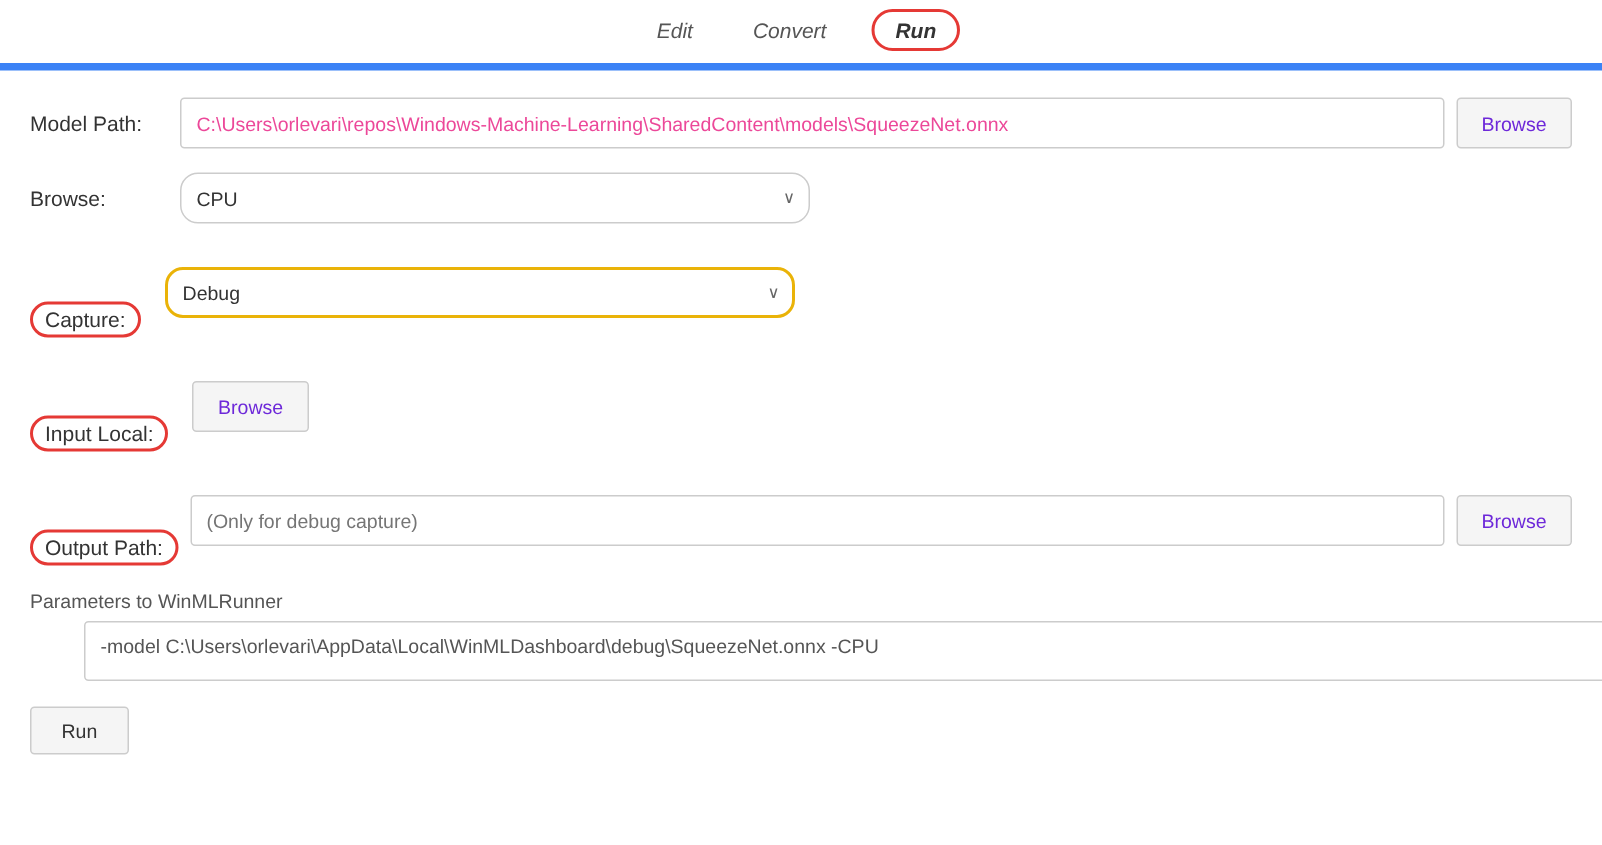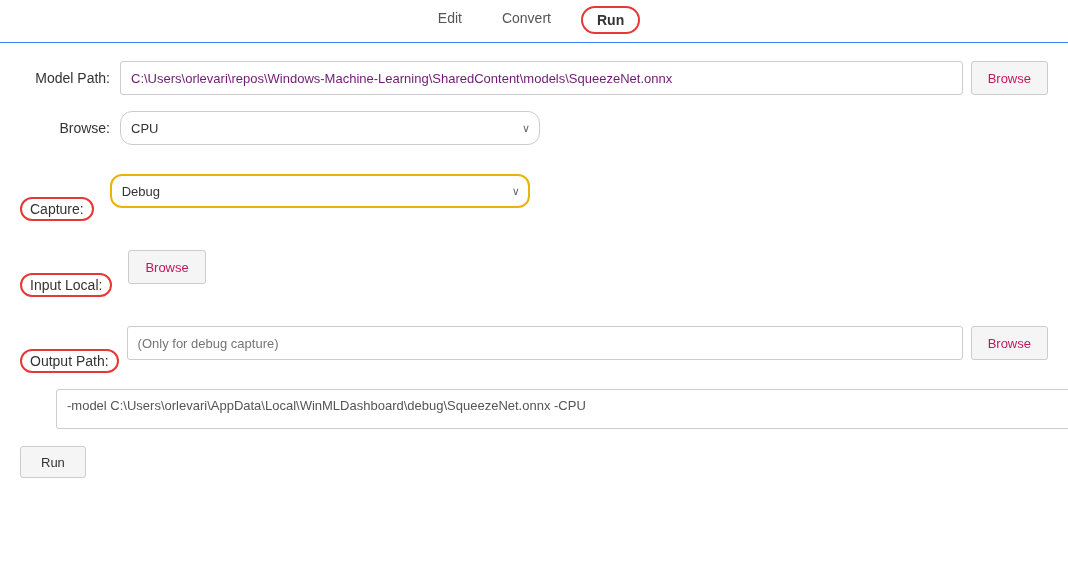--- a/index.html
+++ b/index.html
@@ -9,23 +9,25 @@
       background: #fff;
       color: #333;
       width: 1068px;
       min-height: 563px;
     }
 
     
     .top-nav {
       display: flex;
       justify-content: center;
+      align-items: center;
       padding: 6px 0 8px 0;
-      border-bottom: 1px solid #3b82f6;
+      border-bottom: 5px solid #3b82f6;
       gap: 20px;
+      font-style: italic;
     }
     .nav-item {
       font-size: 14px;
       color: #555;
       cursor: pointer;
       padding: 4px 10px;
     }
     .nav-item.active {
       border: 2px solid #e53935;
       border-radius: 20px;
@@ -43,42 +45,41 @@
     .form-row {
       display: flex;
       align-items: center;
       margin-bottom: 16px;
     }
     .form-label {
       font-size: 14px;
       color: #333;
       min-width: 100px;
       padding-right: 10px;
-      text-align: right;
       flex-shrink: 0;
     }
     .form-label.highlighted {
       border: 2px solid #e53935;
       border-radius: 14px;
       padding: 2px 8px;
       text-align: center;
       min-width: auto;
       margin-right: 8px;
       margin-top: 36px;
     }
 
     
     .text-input {
       flex: 1;
       height: 34px;
       border: 1px solid #ccc;
       border-radius: 3px;
       padding: 0 10px;
       font-size: 13px;
-      color: #701a75;
+      color: #ec4899;
       background: #fff;
       outline: none;
     }
 
     
     .select-wrapper {
       position: relative;
       width: 420px;
       flex-shrink: 0;
     }
@@ -107,21 +108,21 @@
 
     
     .browse-btn {
       margin-left: 8px;
       height: 34px;
       padding: 0 16px;
       border: 1px solid #ccc;
       border-radius: 3px;
       background: #f5f5f5;
       font-size: 13px;
-      color: #be185d;
+      color: #6d28d9;
       cursor: pointer;
       flex-shrink: 0;
     }
 
     
     .params-label {
       font-size: 13px;
       color: #555;
       margin-bottom: 6px;
     }
@@ -212,19 +213,20 @@
 
   
   <div class="form-row">
     <label class="form-label highlighted">Output Path:</label>
     <input class="text-input" type="text" style="color: #4d7c0f;" placeholder="(Only for debug capture)">
     <button class="browse-btn">Browse</button>
   </div>
 
   
   <div>
+    <div class="params-label">Parameters to WinMLRunner</div>
     <textarea class="params-textarea" style="">-model C:\Users\orlevari\AppData\Local\WinMLDashboard\debug\SqueezeNet.onnx -CPU</textarea>
   </div>
 
   
   <button class="run-btn">Run</button>
 
 </div>
 
 </body></html>

